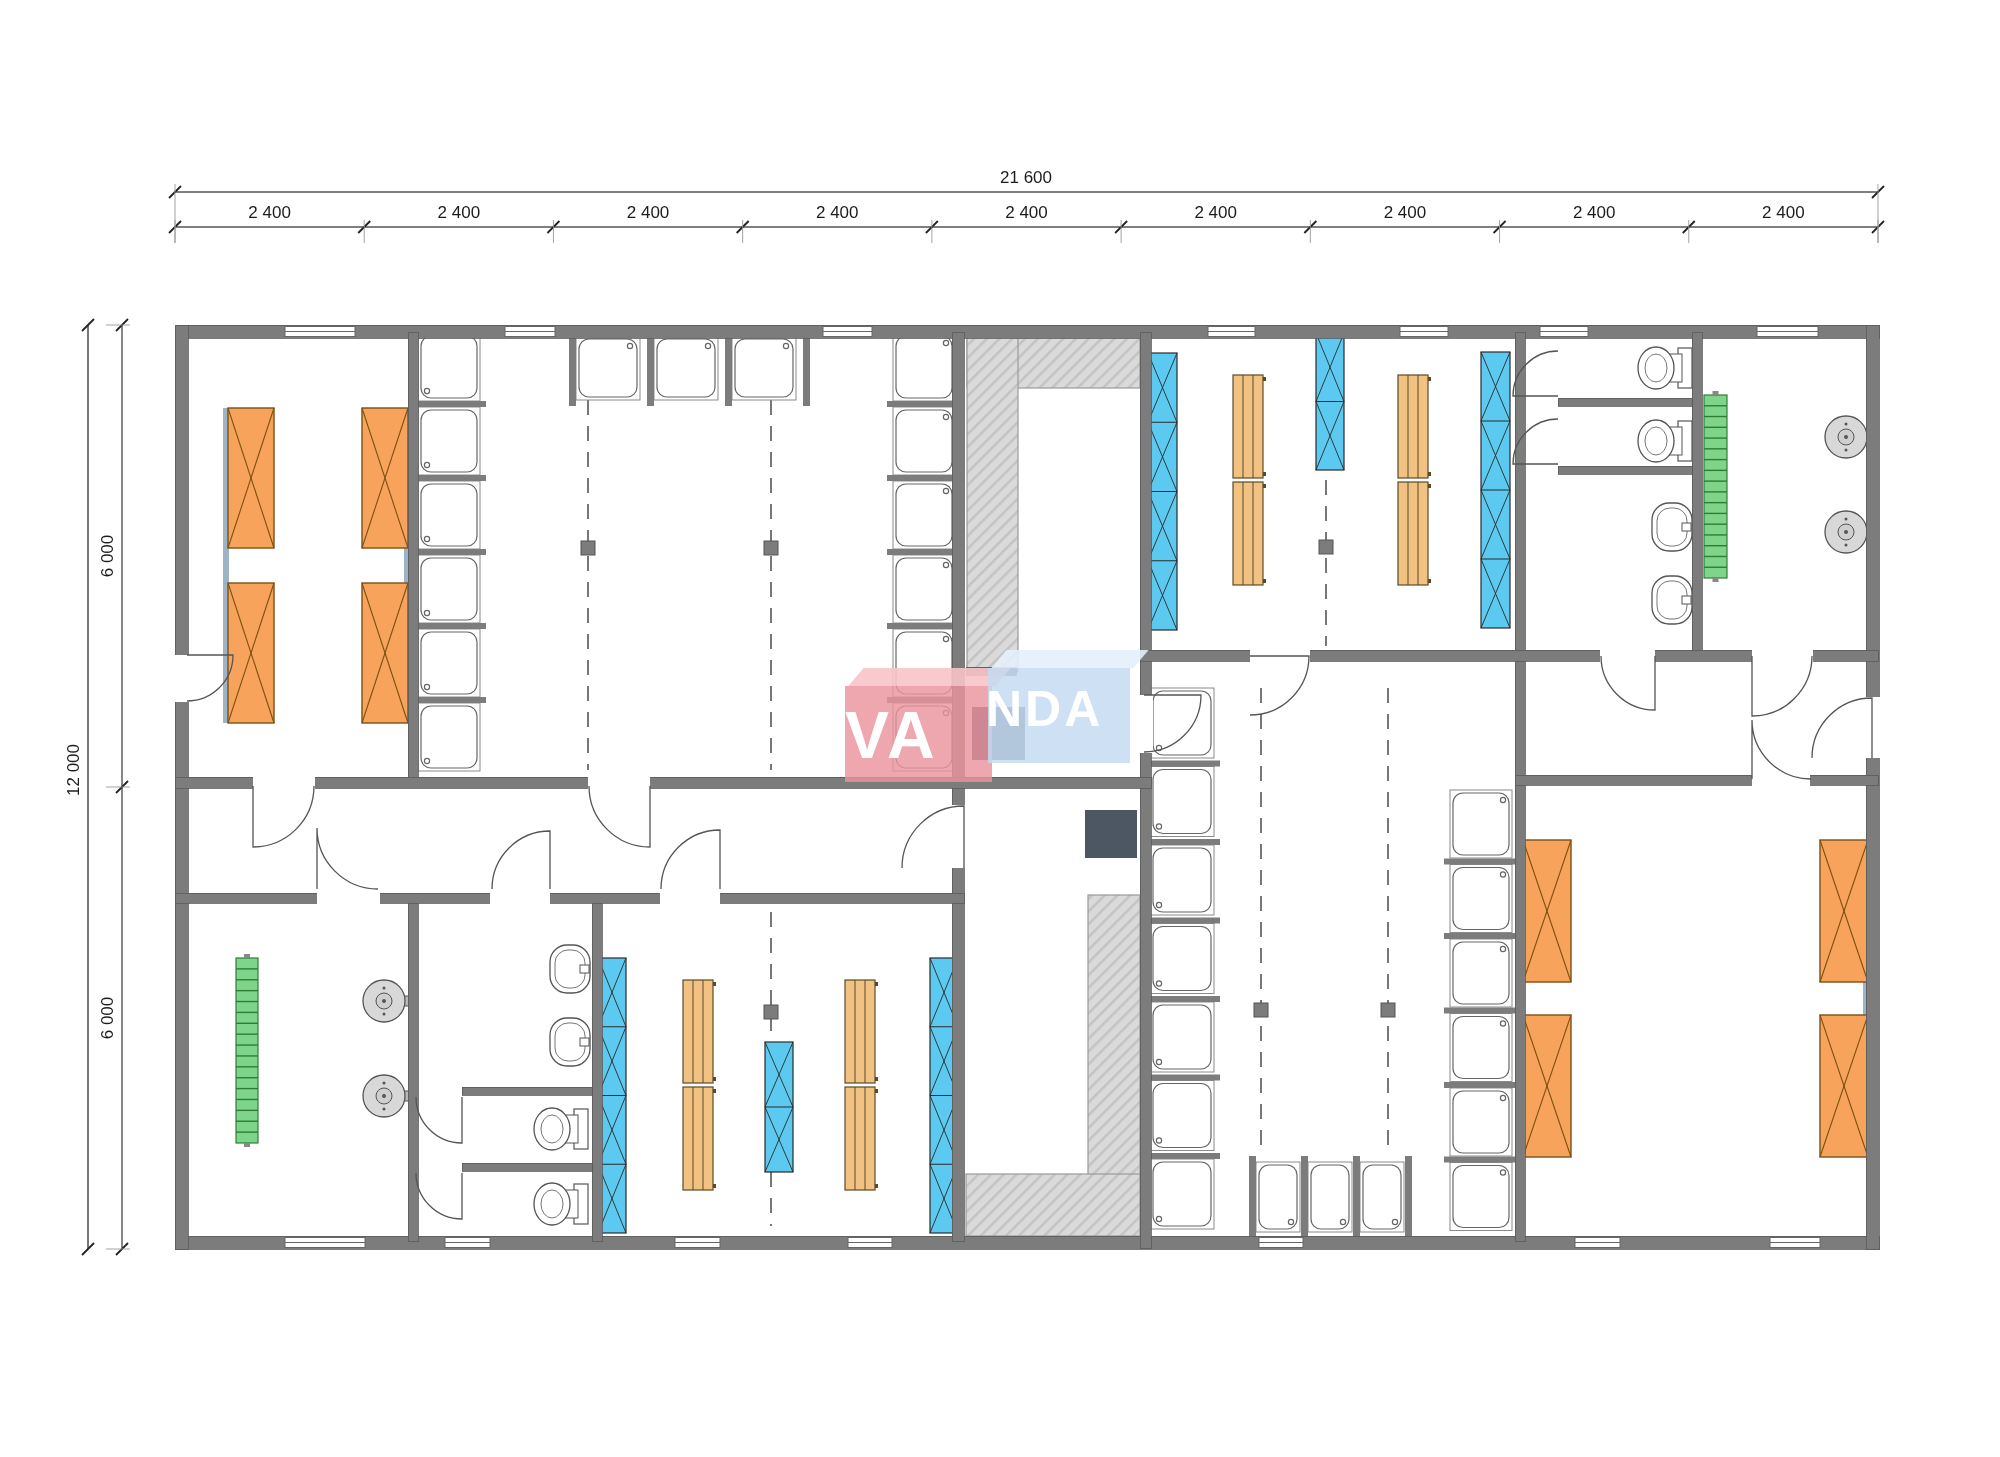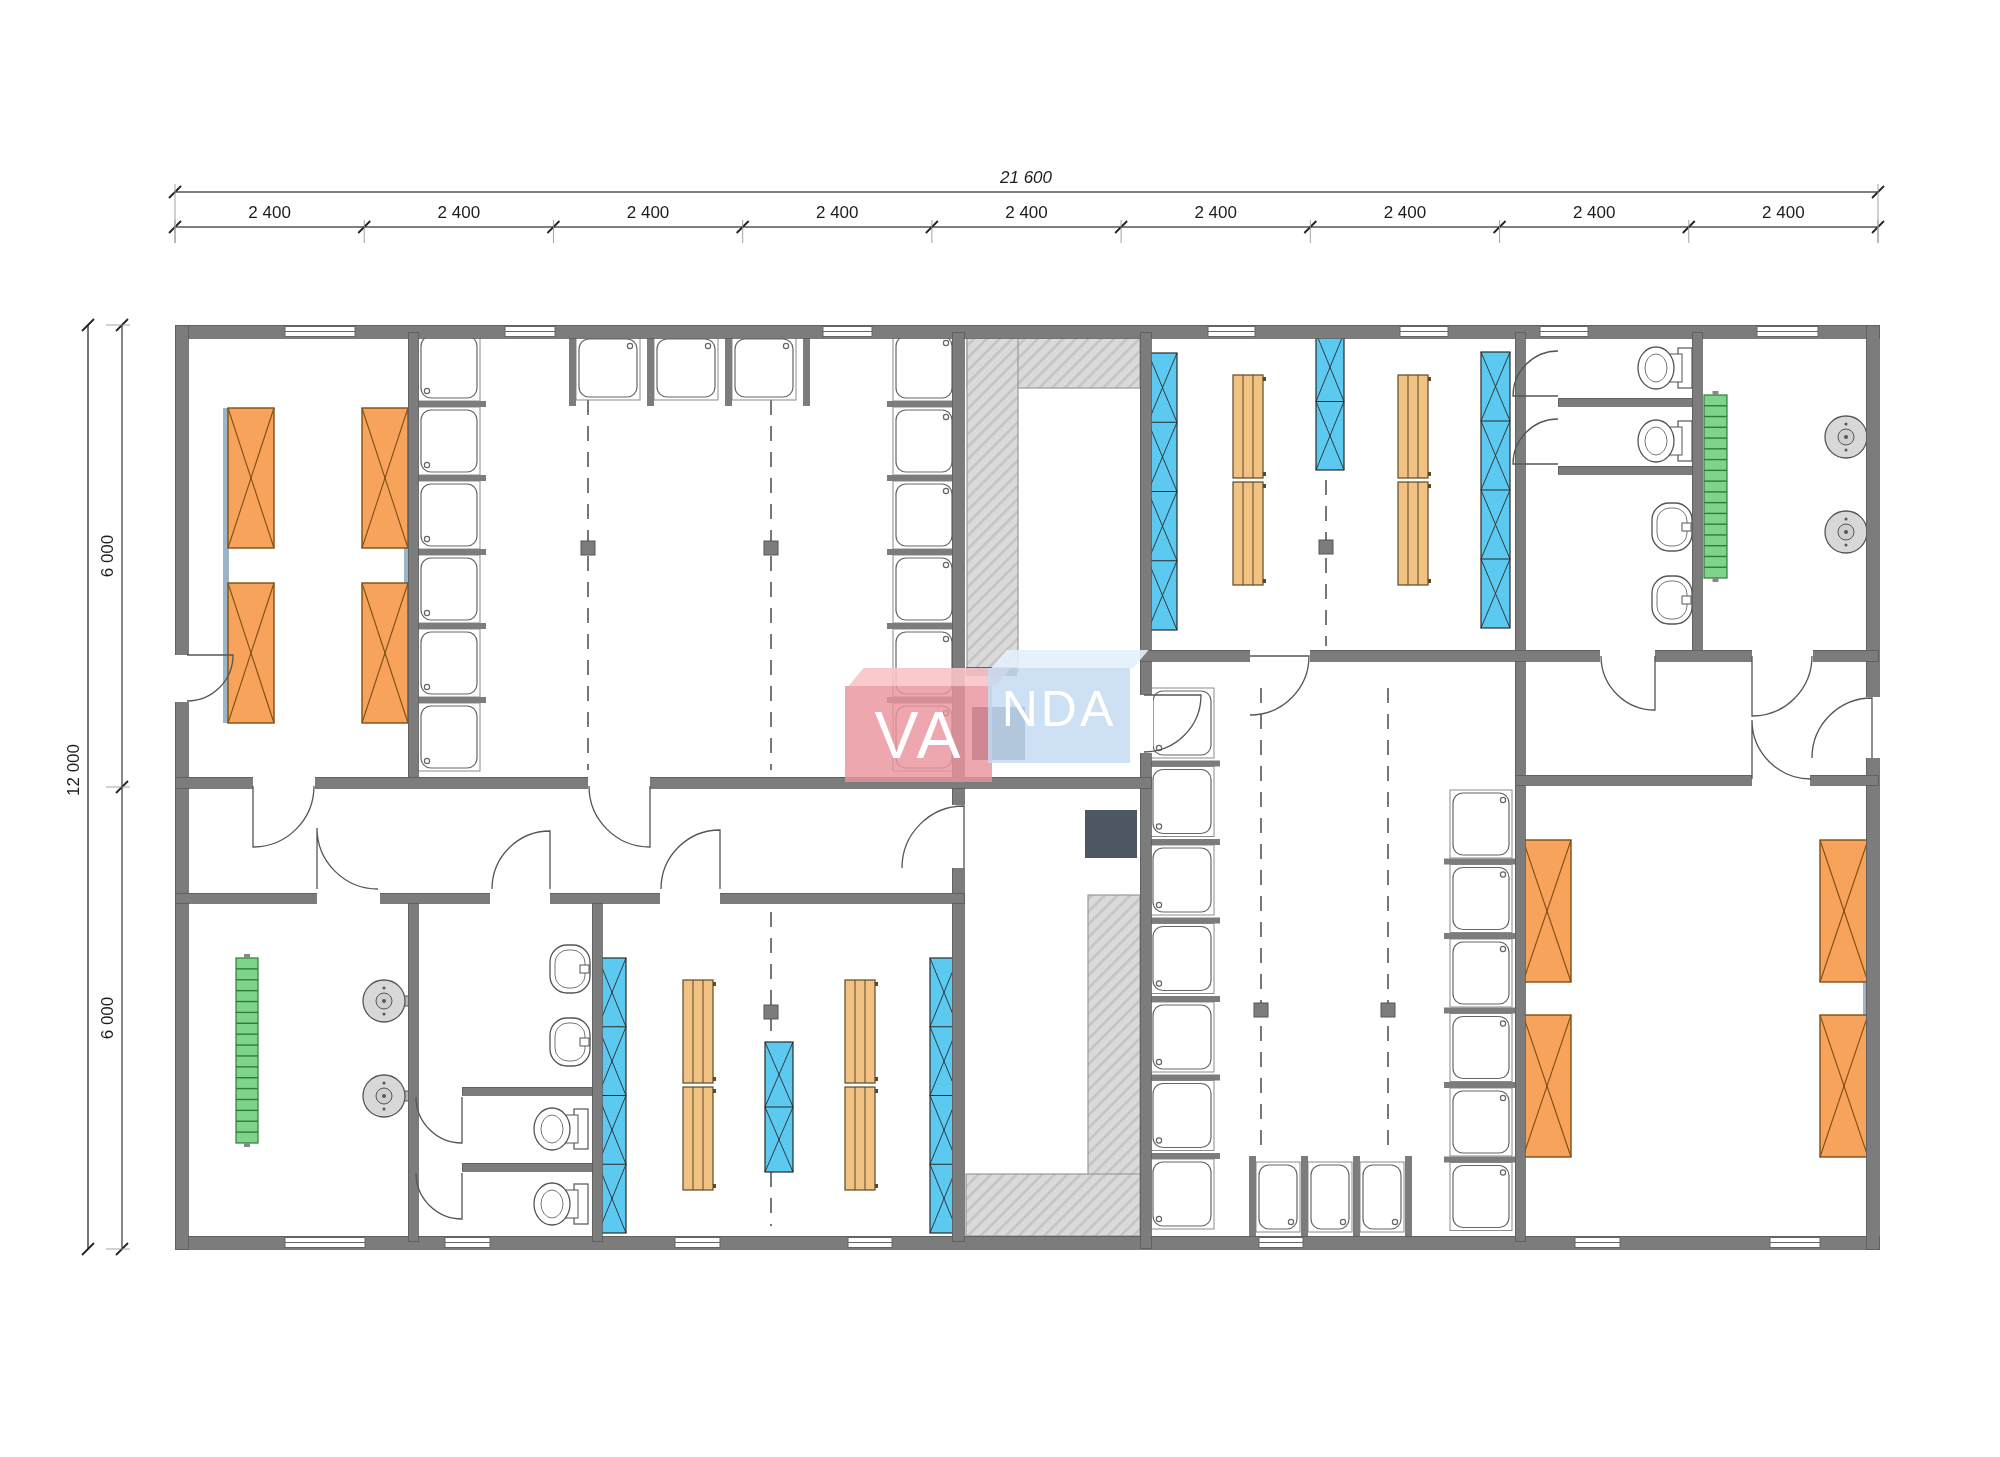--- a/index.html
+++ b/index.html
@@ -6,22 +6,22 @@
   .canvas{position:relative;width:2000px;height:1457px;background:#fff;overflow:hidden;
           font-family:"Liberation Sans", sans-serif;}
   #plan-svg{position:absolute;left:0;top:0;}
   .dim-label{position:absolute;font-size:17px;color:#1c1c1c;white-space:nowrap;}
   .hcenter{width:90px;text-align:center;}
   .vlabel{width:90px;text-align:center;transform:rotate(-90deg);}
   
   .wm-block{position:absolute;}
   .wm-pink-top{position:absolute;transform:skewX(-40deg);}
   .wm-blue-top{position:absolute;transform:skewX(-40deg);}
-  .wm-letters{position:absolute;font-weight:400;color:#fff;letter-spacing:3px;
-              font-family:"Liberation Sans", sans-serif;text-align:center;line-height:1;}
+  .wm-letters{position:absolute;font-weight:700;color:#fff;letter-spacing:3px;
+              font-family:"Liberation Sans", sans-serif;line-height:1;}
 </style>
 </head>
 <body>
 
 <div class="canvas">
   <svg id="plan-svg" width="2000" height="1457" viewBox="0 0 2000 1457">
       <defs>
         <pattern id="hatch" width="9" height="9" patternUnits="userSpaceOnUse" patternTransform="rotate(45)">
 <rect width="9" height="9" fill="#dadada"></rect>
           <line x1="1" y1="0" x2="1" y2="9" stroke="#c3c3c3" stroke-width="3"></line>
@@ -642,21 +642,21 @@
 
   <div>
     <div class="wm-block" style="left: 845px; top: 686px; width: 147px; height: 96px; background: rgba(236, 148, 158, 0.82);"></div>
     <div class="wm-pink-top" style="left: 856px; top: 668px; width: 147px; height: 18px; background: rgba(247, 196, 201, 0.9);"></div>
     <div class="wm-block" style="left: 988px; top: 668px; width: 142px; height: 95px; background: rgba(197, 219, 241, 0.85);"></div>
     <div class="wm-blue-top" style="left: 999px; top: 650px; width: 142px; height: 18px; background: rgba(227, 239, 251, 0.9);"></div>
     <div class="wm-letters" style="left:845px;top:702px;width:148px;font-size:66px;">VA</div>
     <div class="wm-letters" style="left:986px;top:684px;width:146px;font-size:50px;">NDA</div>
   </div>
 
-  <div class="dim-label hcenter" style="left:981px;top:168px;font-style:italic;">21 600</div>
+  <div class="dim-label hcenter" style="left:981px;top:168px;">21 600</div>
   <div id="seg-labels">
       <div class="dim-label hcenter" style="left: 224.611px; top: 203px;">2 400</div>
       <div class="dim-label hcenter" style="left: 413.833px; top: 203px;">2 400</div>
       <div class="dim-label hcenter" style="left: 603.056px; top: 203px;">2 400</div>
       <div class="dim-label hcenter" style="left: 792.278px; top: 203px;">2 400</div>
       <div class="dim-label hcenter" style="left: 981.5px; top: 203px;">2 400</div>
       <div class="dim-label hcenter" style="left: 1170.72px; top: 203px;">2 400</div>
       <div class="dim-label hcenter" style="left: 1359.94px; top: 203px;">2 400</div>
       <div class="dim-label hcenter" style="left: 1549.17px; top: 203px;">2 400</div>
       <div class="dim-label hcenter" style="left: 1738.39px; top: 203px;">2 400</div>

